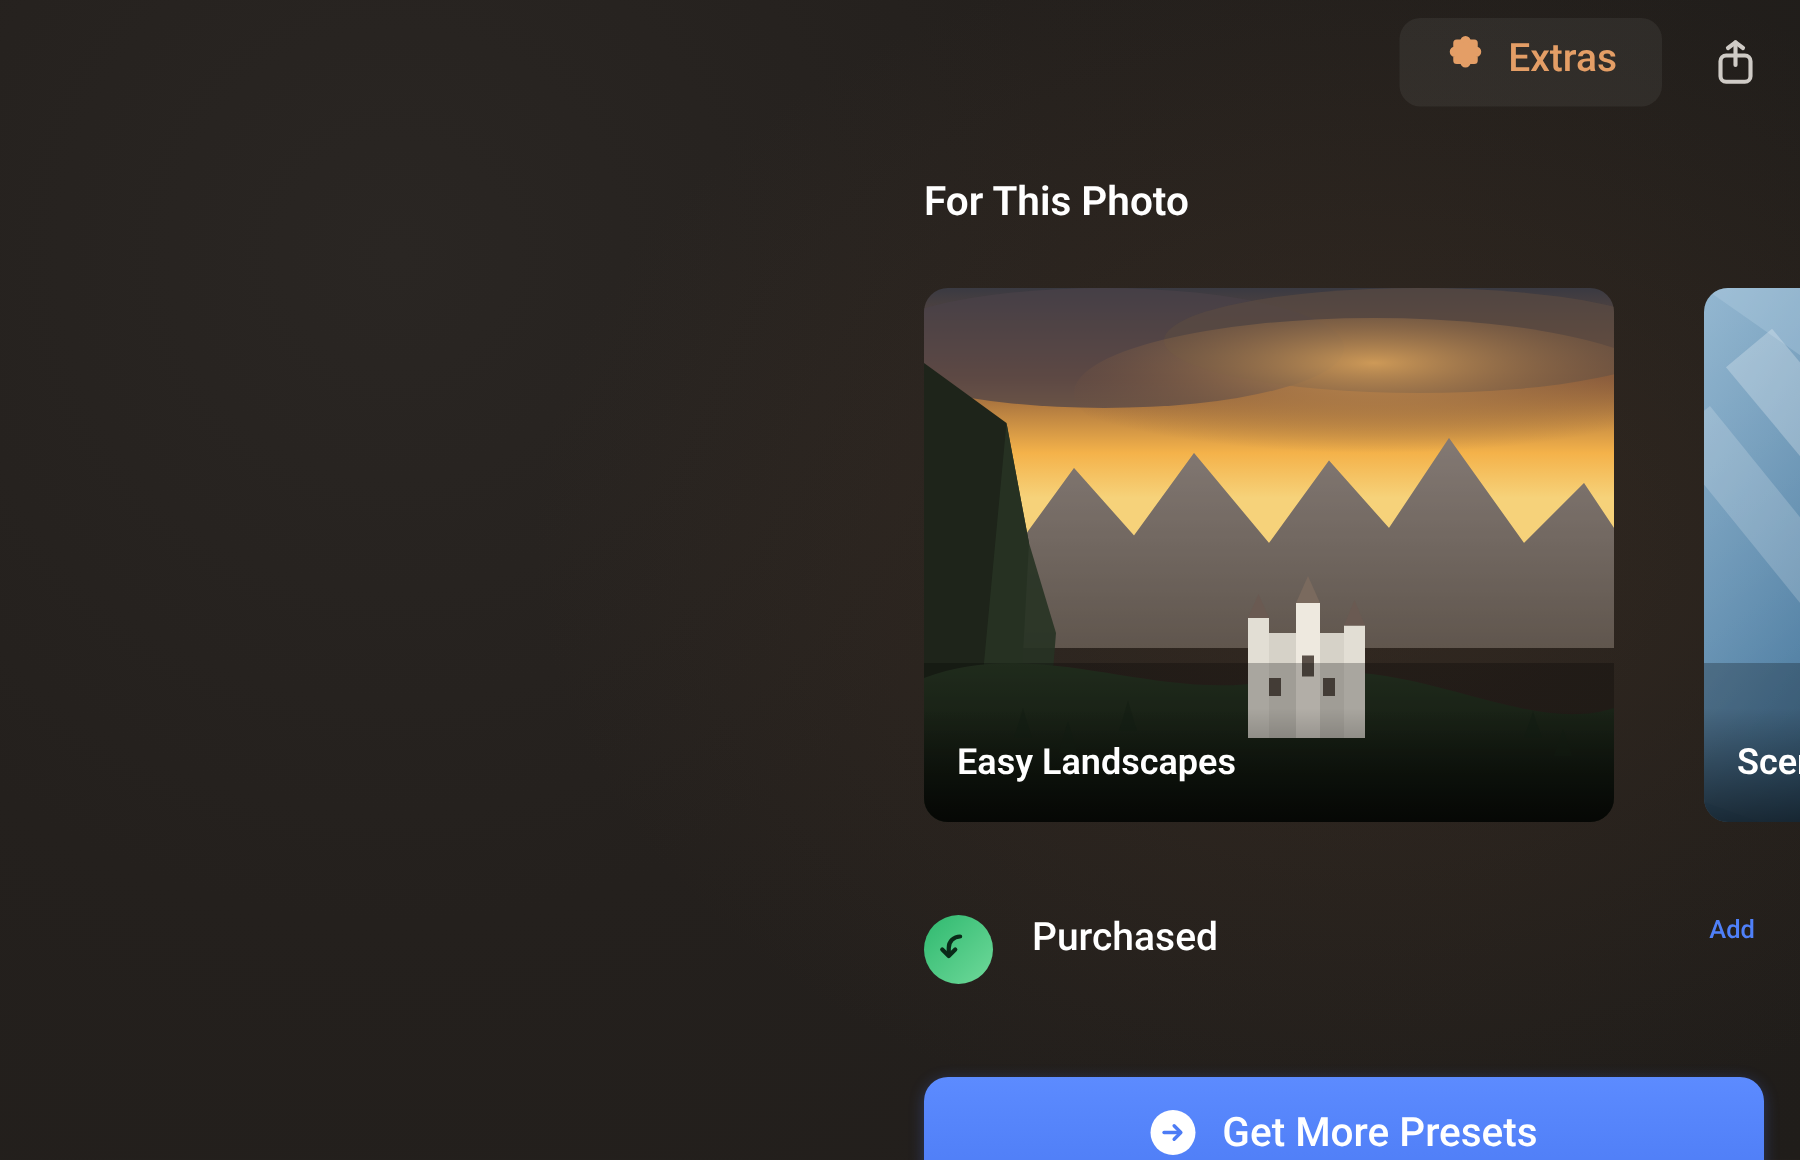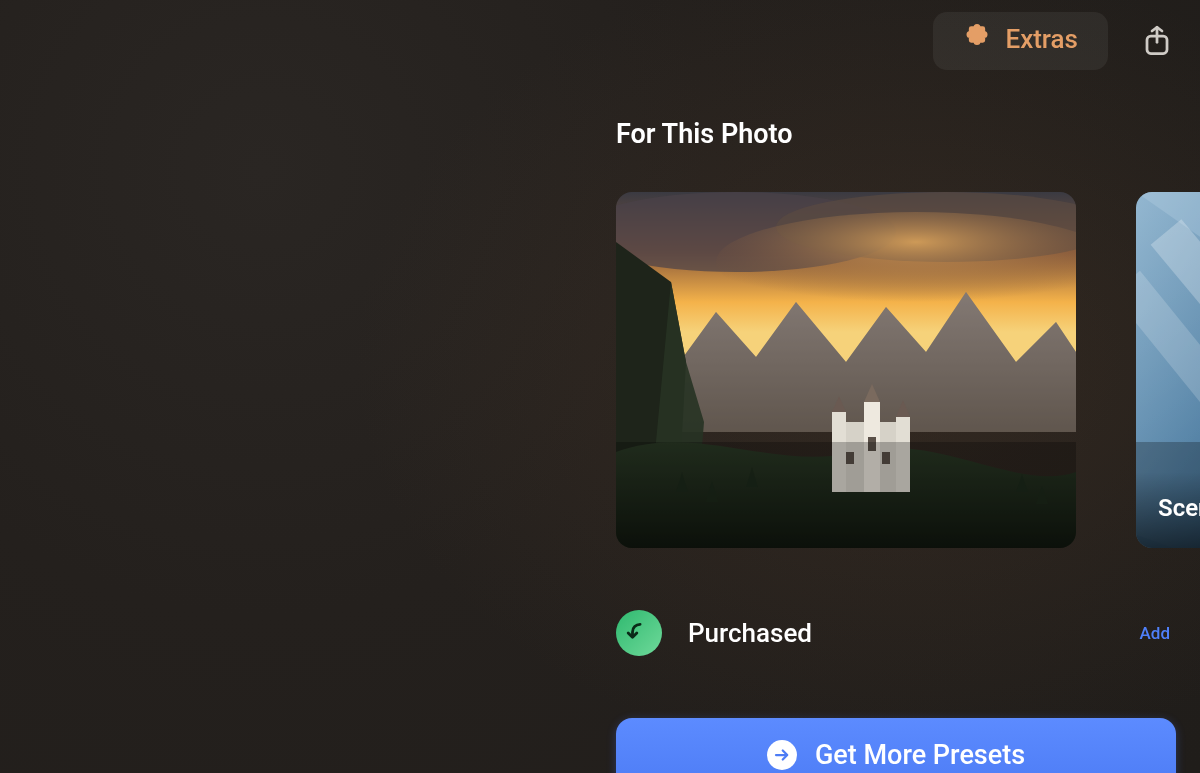--- a/index.html
+++ b/index.html
@@ -93,21 +93,20 @@
   
   .landscape-svg{width:100%;height:100%;display:block;}
 
   
   .purchased-row{
     position:absolute;
     left:616px;
     right:24px;
     top:610px;
     display:flex;
-    align-items:center;
   }
   .purchased-icon{
     width:46px;height:46px;border-radius:50%;
     background:linear-gradient(135deg,#2fb96f,#6fd99a);
     display:flex;align-items:center;justify-content:center;
     margin-right:26px;
   }
   .purchased-label{
     font-size:26px;font-weight:500;color:#fff;
   }
@@ -223,20 +222,21 @@
           <rect x="18" y="0" width="16" height="90" fill="#eee9df"></rect>
           <polygon points="18,0 26,-18 34,0" fill="#7a6a5e"></polygon>
           <rect x="22" y="35" width="8" height="14" fill="#5a5048"></rect>
           <rect x="0" y="50" width="8" height="12" fill="#5a5048"></rect>
           <rect x="36" y="50" width="8" height="12" fill="#5a5048"></rect>
         </g>
 
         <rect y="250" width="460" height="120" fill="#000" opacity="0.25"></rect>
       </svg>
     </div>
+    <div class="label-bar">Easy Landscapes</div>
   </div>
 
   <div class="preset-card" style="width:200px;">
     <div class="thumb">
       <svg class="landscape-svg" viewBox="0 0 200 356" preserveAspectRatio="xMidYMid slice">
         <defs>
           <linearGradient id="sea1" x1="0" y1="0" x2="1" y2="1">
             <stop offset="0%" stop-color="#7ba7c6"></stop>
             <stop offset="50%" stop-color="#4d7da2"></stop>
             <stop offset="100%" stop-color="#2c5676"></stop>

